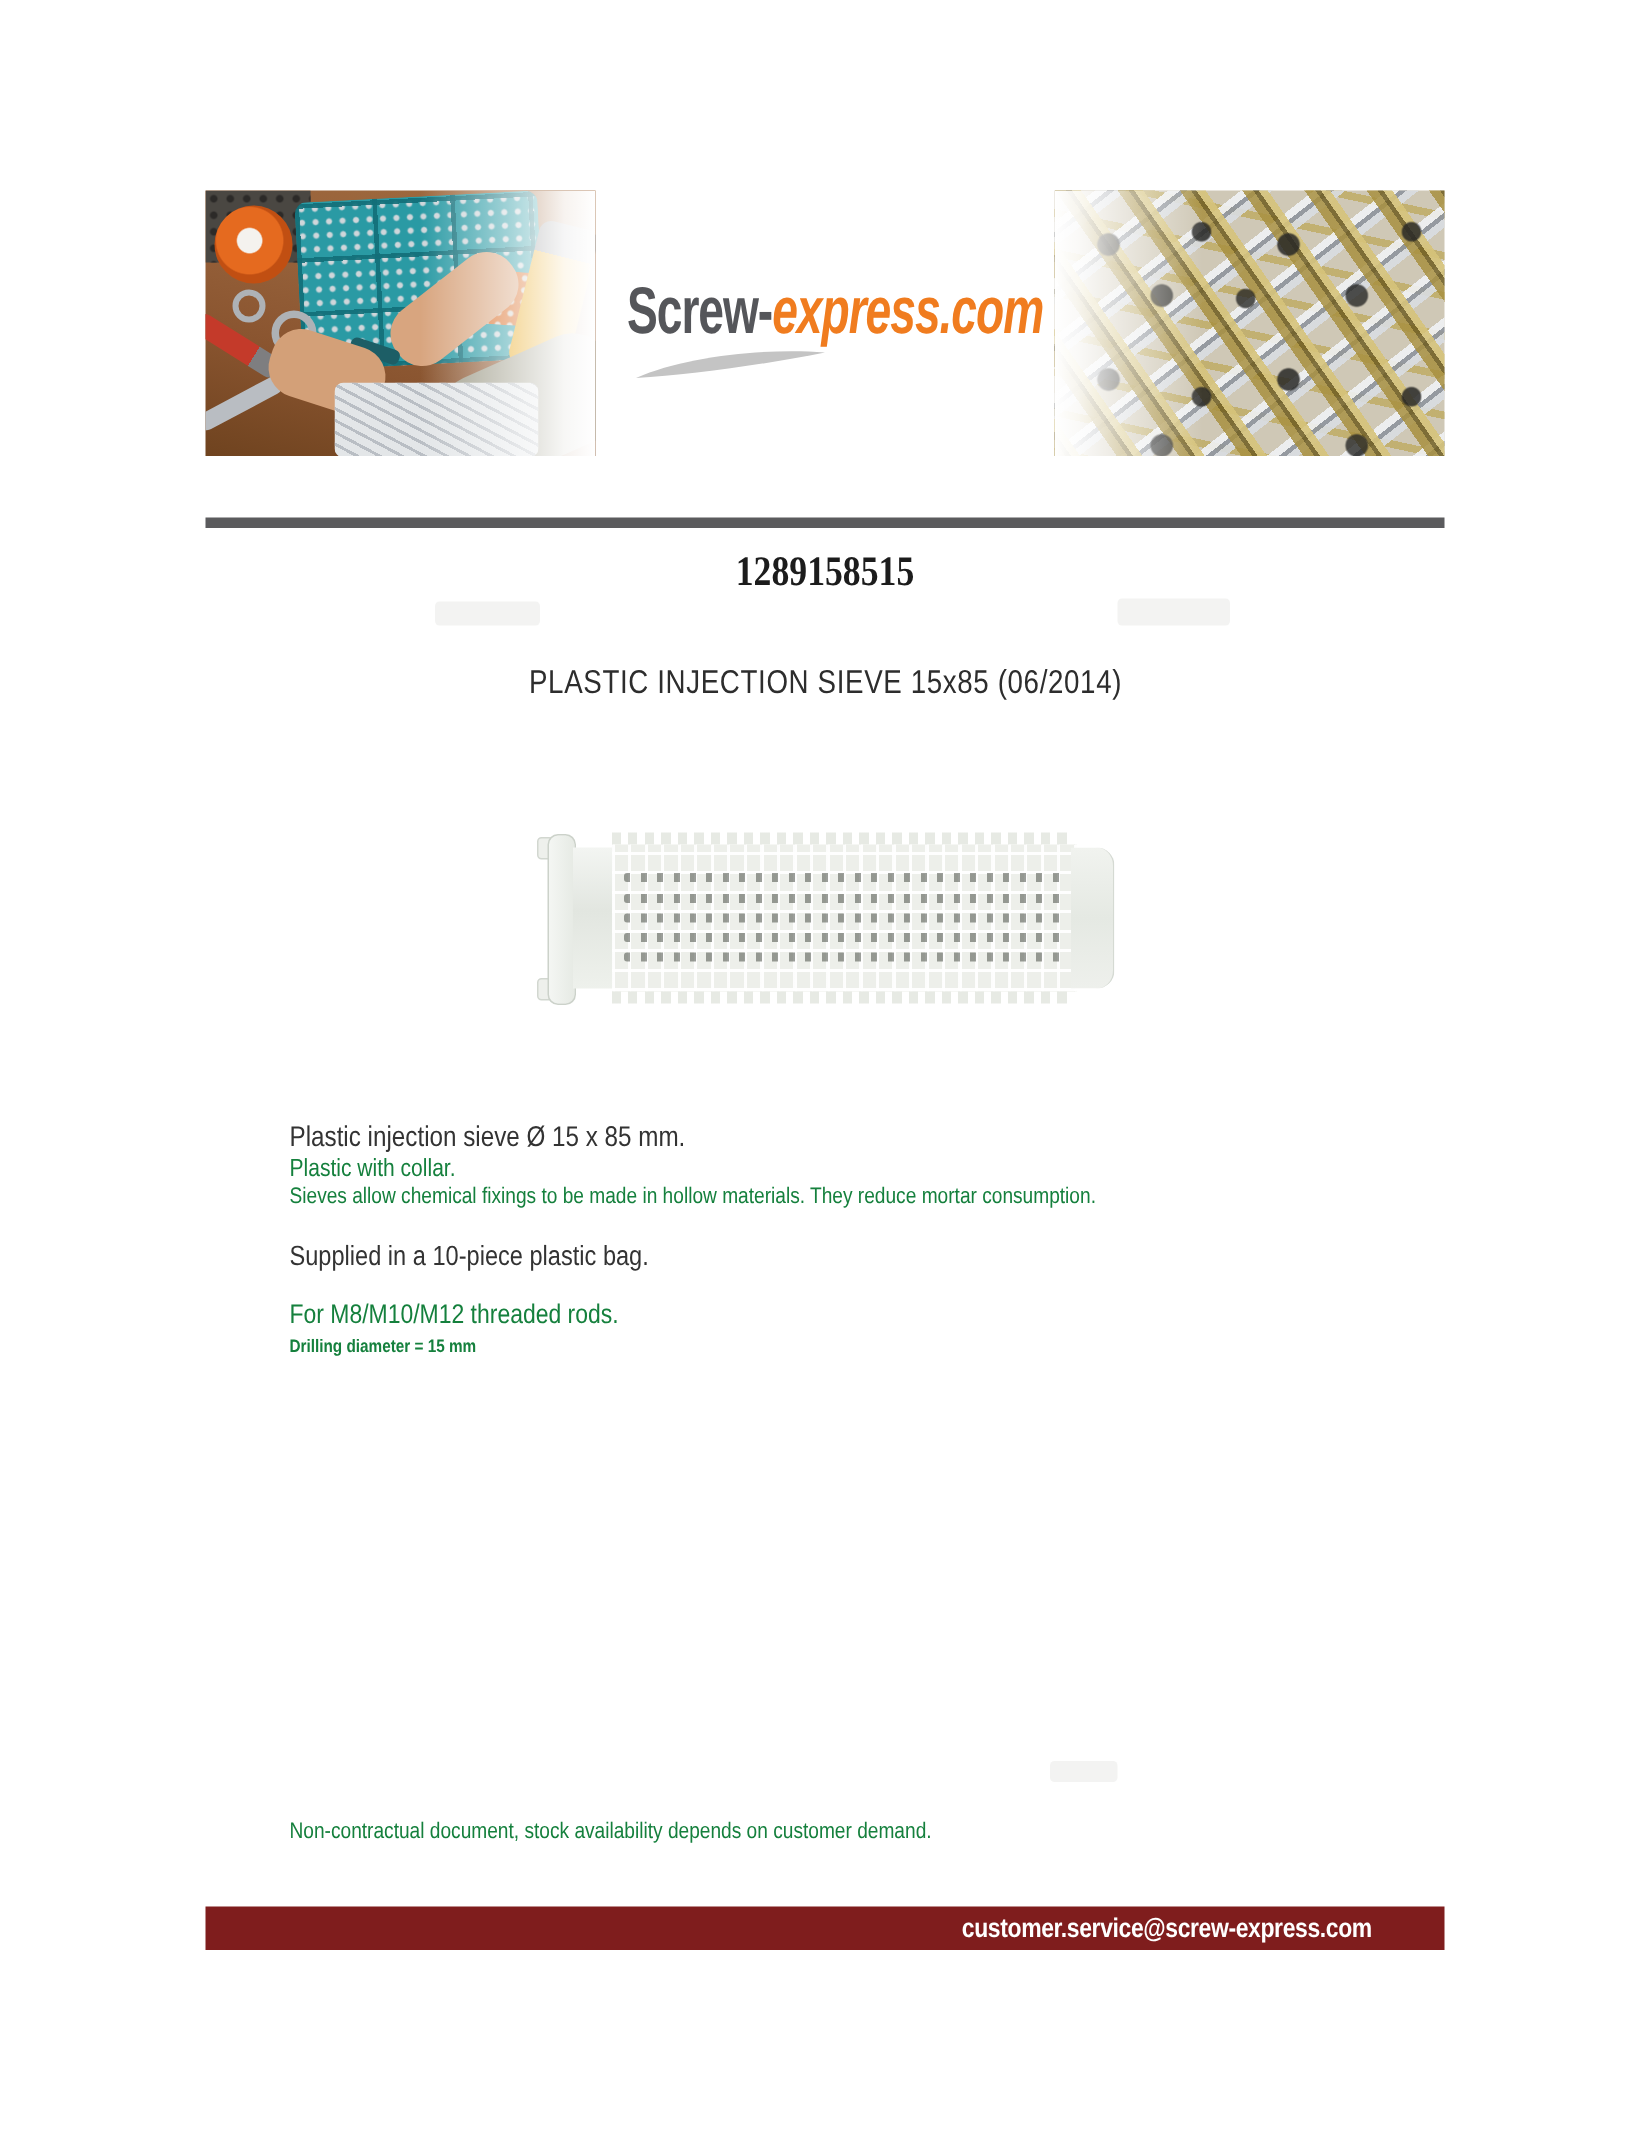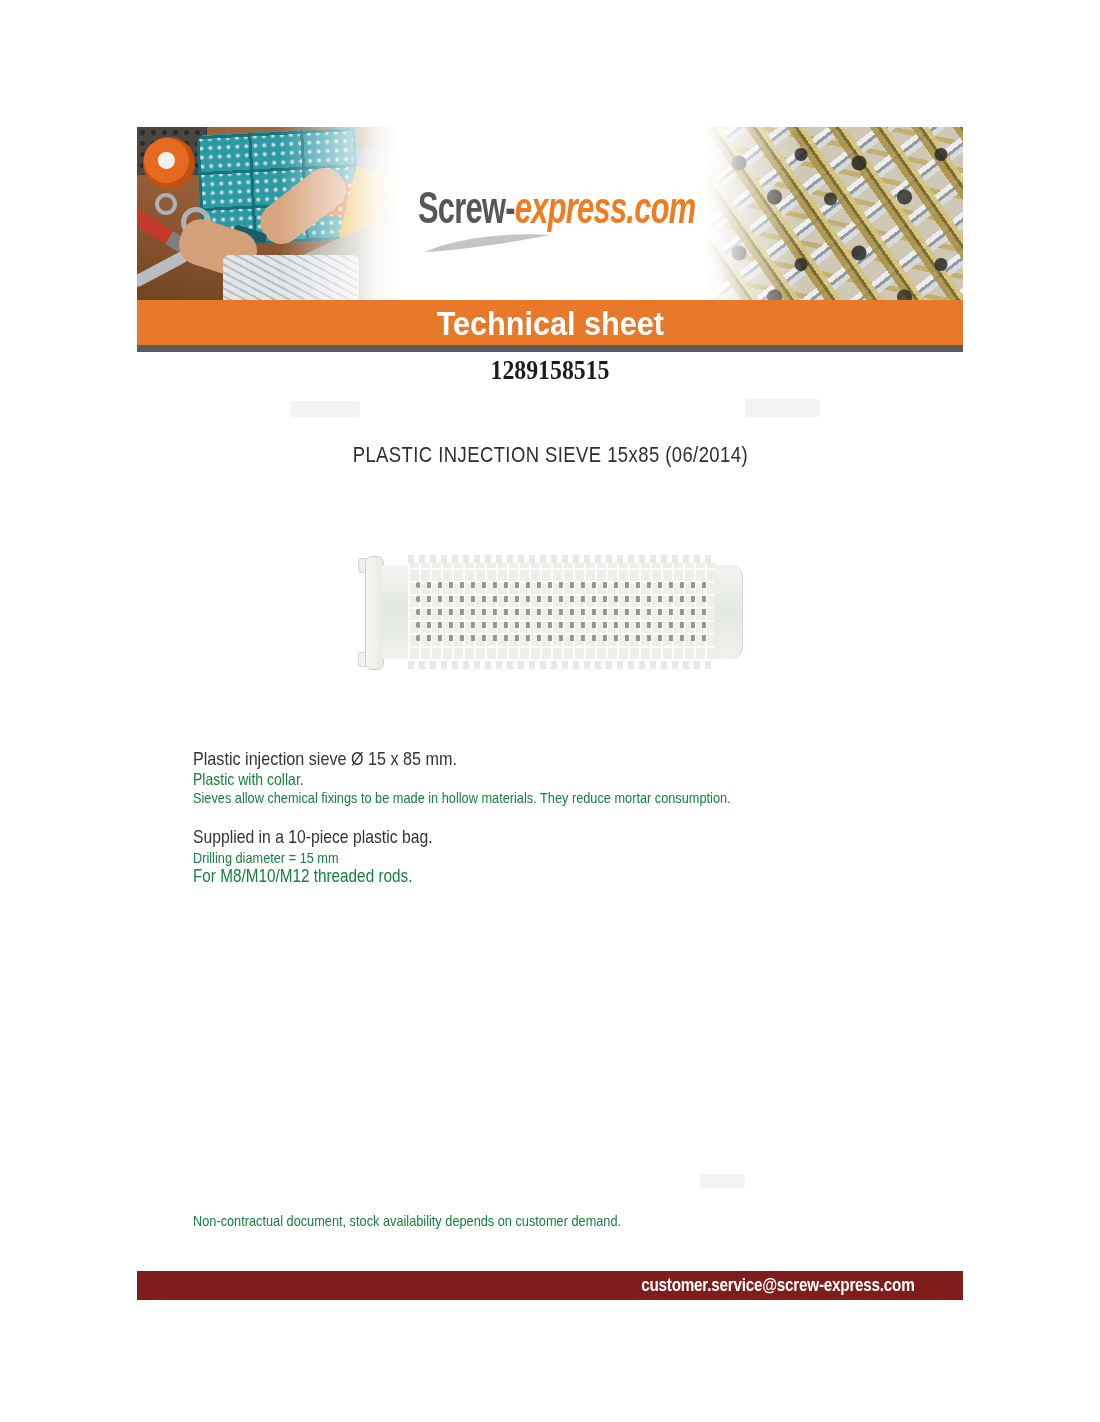--- a/index.html
+++ b/index.html
@@ -64,21 +64,21 @@
 
   
   .banner{left:137px;top:300px;width:826px;height:45px;background:#e8782a;
     display:flex;align-items:center;justify-content:center;}
   .banner-text{color:#ffffff;font-size:34px;font-weight:bold;line-height:1;white-space:nowrap;
     display:inline-block;transform:scaleX(.9);letter-spacing:0px;}
   .divider{left:137px;top:345px;width:826px;height:7px;background:#5b5b5d;}
 
   
   .center-row{left:137px;width:826px;display:flex;justify-content:center;}
-  .prod-number{top:354px;}
+  .prod-number{top:366px;}
   .prod-number span{font-family:"Liberation Serif","DejaVu Serif",serif;font-weight:bold;
     font-size:28px;color:#1c1c1c;display:inline-block;transform:scaleX(.85);white-space:nowrap;}
   .prod-title{top:400px;margin-top:42px;}
   .prod-title span{font-size:22px;color:#2d2d2d;display:inline-block;transform:scaleX(.84);
     letter-spacing:.5px;white-space:nowrap;}
 
   
   .sieve{left:358px;top:550px;width:392px;height:122px;}
   .sv-flange{left:7px;top:6px;width:17px;height:112px;background:linear-gradient(90deg,#f4f6f3,#e6eae4);
     border:1px solid #ccd2ca;border-radius:7px;}
@@ -101,21 +101,21 @@
   .sv-cap{left:356px;top:15px;width:28px;height:94px;background:linear-gradient(180deg,#f1f3ef,#e5e9e3 50%,#eef0ec);
     border-radius:0 12px 12px 0;border-right:1px solid #d5dad3;}
 
   
   .desc-line{left:193px;color:#15803d;white-space:nowrap;}
   .desc-line span{display:inline-block;transform:scaleX(.85);transform-origin:left top;line-height:1.15;}
   .d1{top:748px;font-size:19px;color:#333;}
   .d2{top:770px;font-size:16.5px;}
   .d3{top:789px;font-size:15px;}
   .d4{top:826px;font-size:18.5px;color:#333;}
-  .d5{top:849px;font-size:15px;}
+  .d5{top:890px;font-size:12px;font-weight:bold;}
   .d6{top:866px;font-size:18px;}
   .note{top:1172px;font-size:15px;margin-top:40px;}
 
   
   .footer{left:137px;top:1271px;width:826px;height:29px;background:#7f1d1d;
     display:flex;align-items:center;justify-content:flex-end;padding-right:48px;box-sizing:border-box;}
   .footer-text{color:#ffffff;font-size:18px;font-weight:bold;white-space:nowrap;
     display:inline-block;transform:scaleX(.85);transform-origin:right center;letter-spacing:-0.3px;}
 
   
@@ -148,23 +148,20 @@
     <div class="abs pr-fade"></div>
   </div>
 
   <div class="abs logo">
     <div class="logo-text"><span class="logo-prefix">Screw-</span><span class="logo-suffix">express.com</span></div>
     <svg class="abs logo-swoosh" viewBox="0 0 135 26">
       <path d="M4 22 C 38 7, 92 2, 130 5 C 90 13, 40 20, 4 22 Z" fill="#c4c4c4"></path>
     </svg>
   </div>
 
-  <div class="abs banner">
-    <span class="banner-text">Technical sheet</span>
-  </div>
   <div class="abs divider"></div>
 
   <div class="abs center-row prod-number">
     <span>1289158515</span>
   </div>
   <div class="abs smudge" style="left:290px;top:401px;width:70px;height:16px;"></div>
   <div class="abs smudge" style="left:745px;top:399px;width:75px;height:18px;"></div>
   <div class="abs center-row prod-title">
     <span>PLASTIC INJECTION SIEVE 15x85 (06/2014)</span>
   </div>

